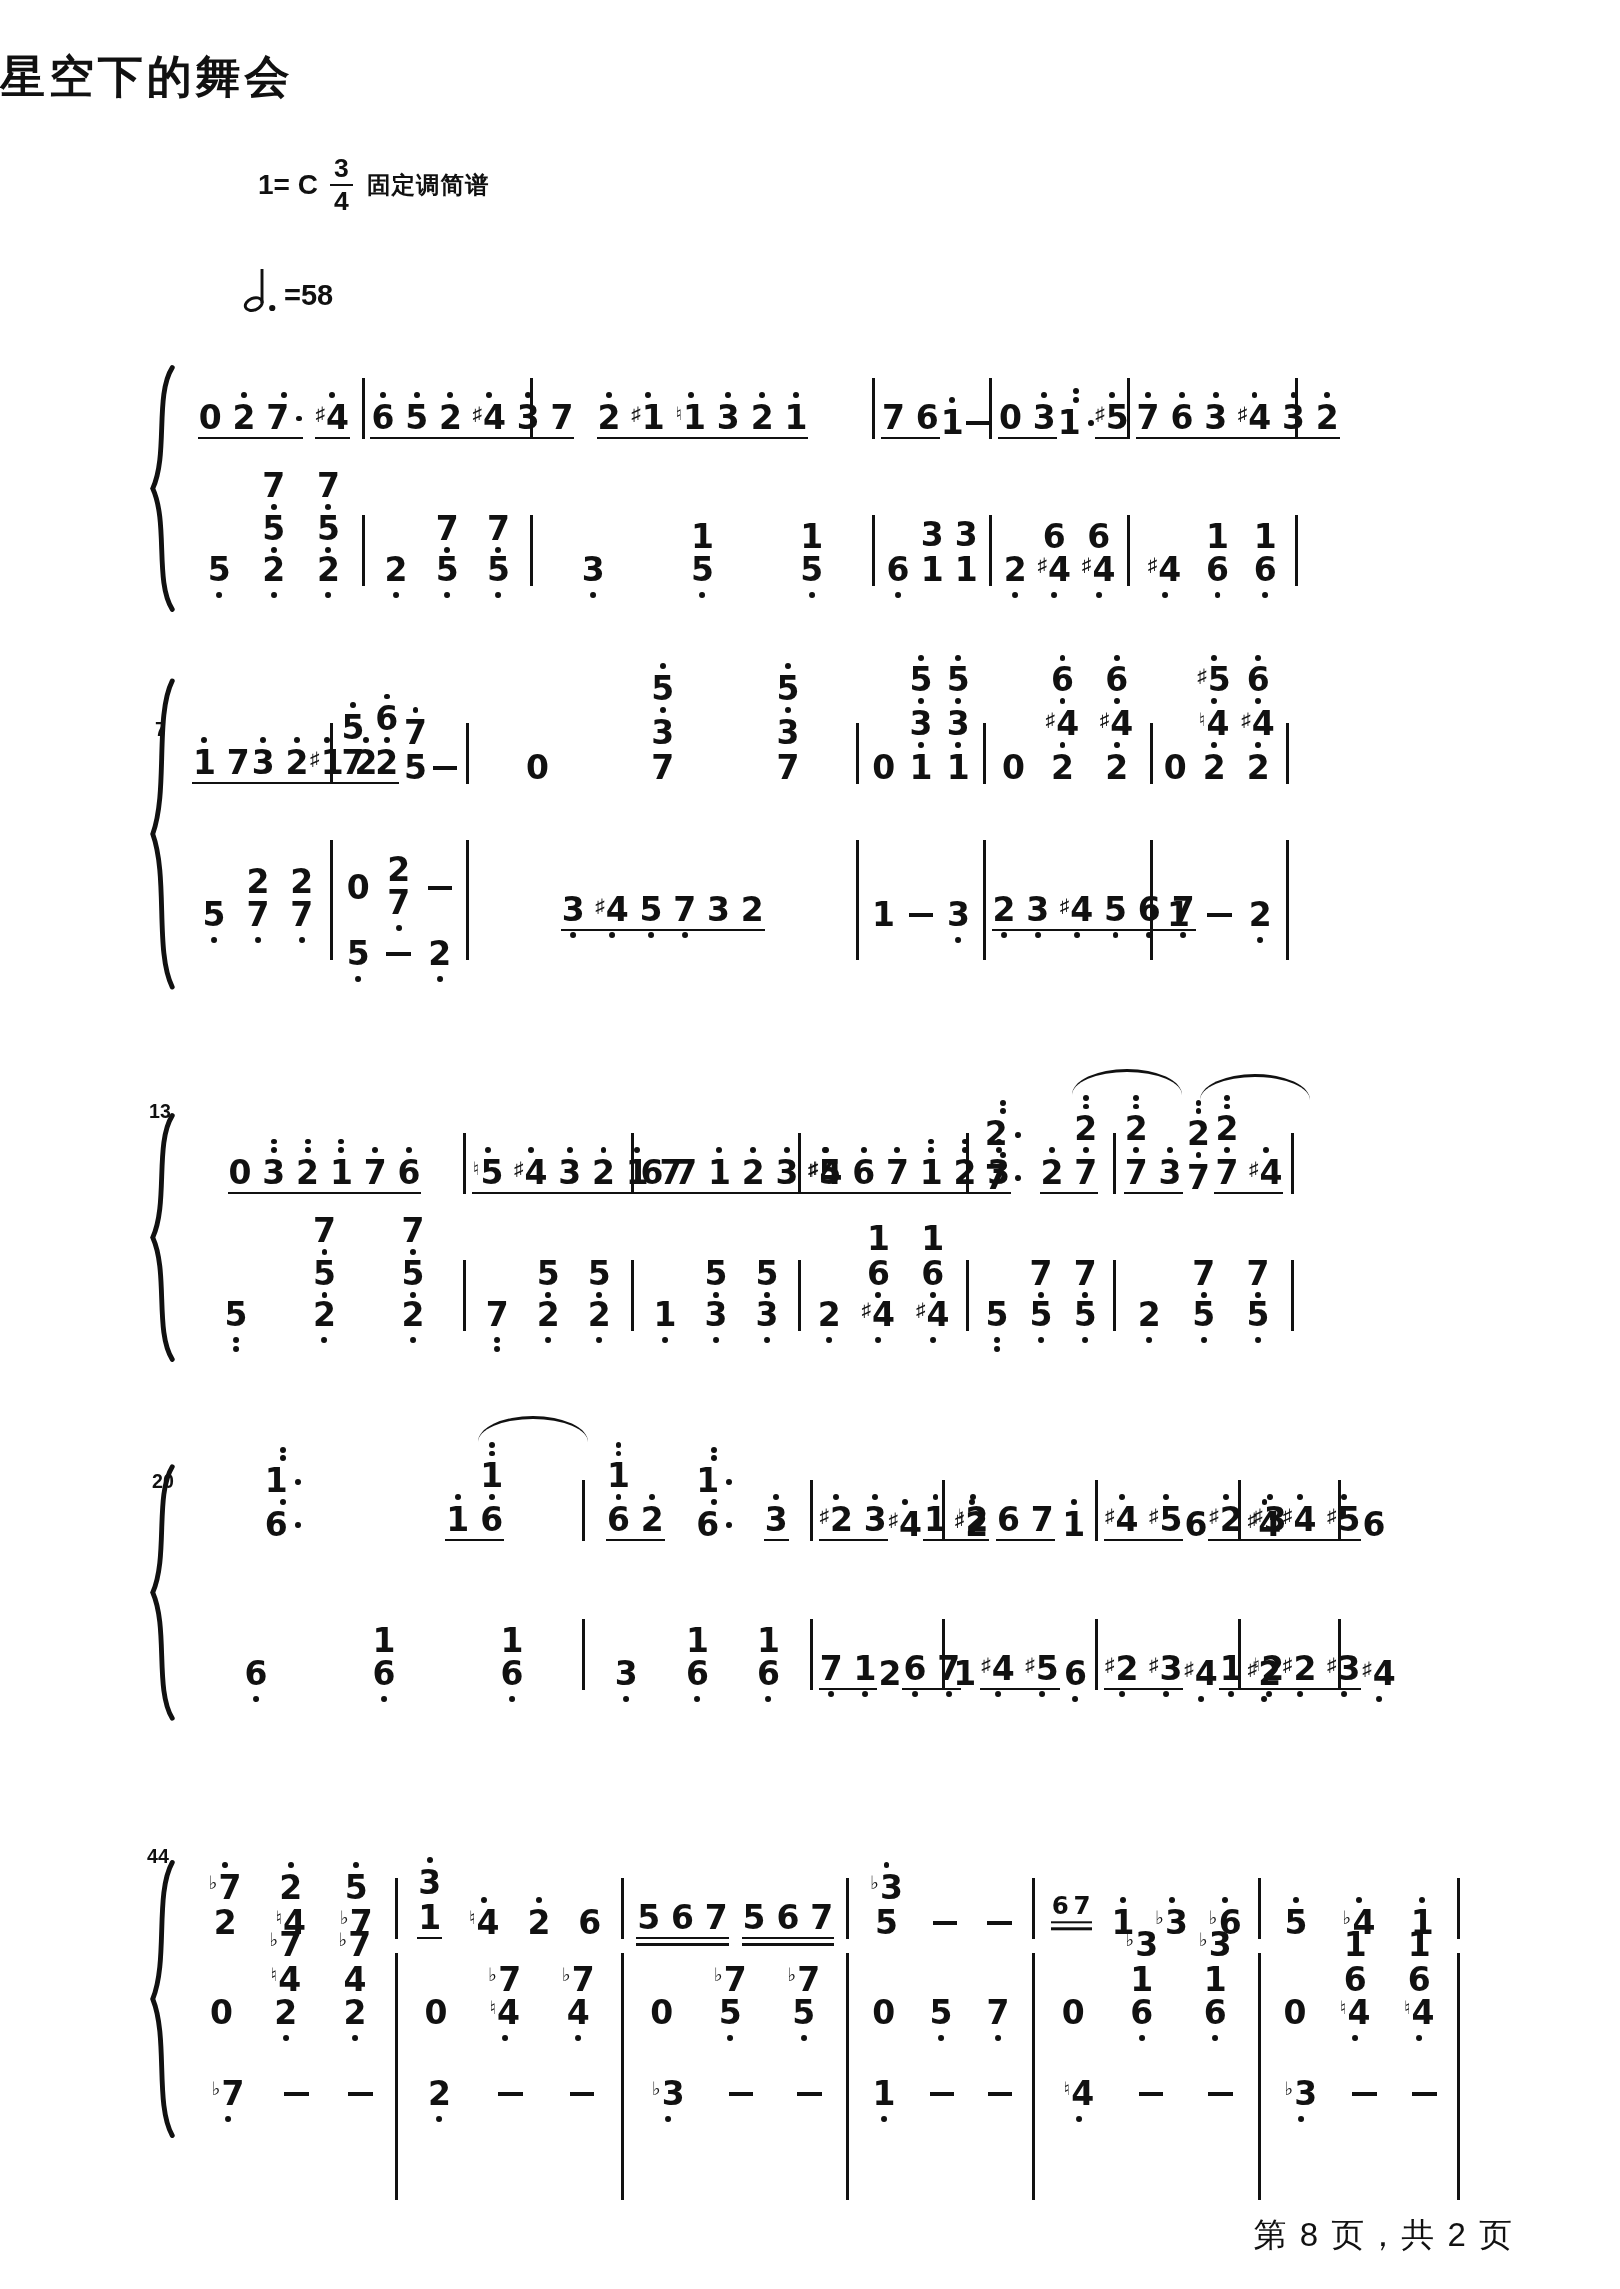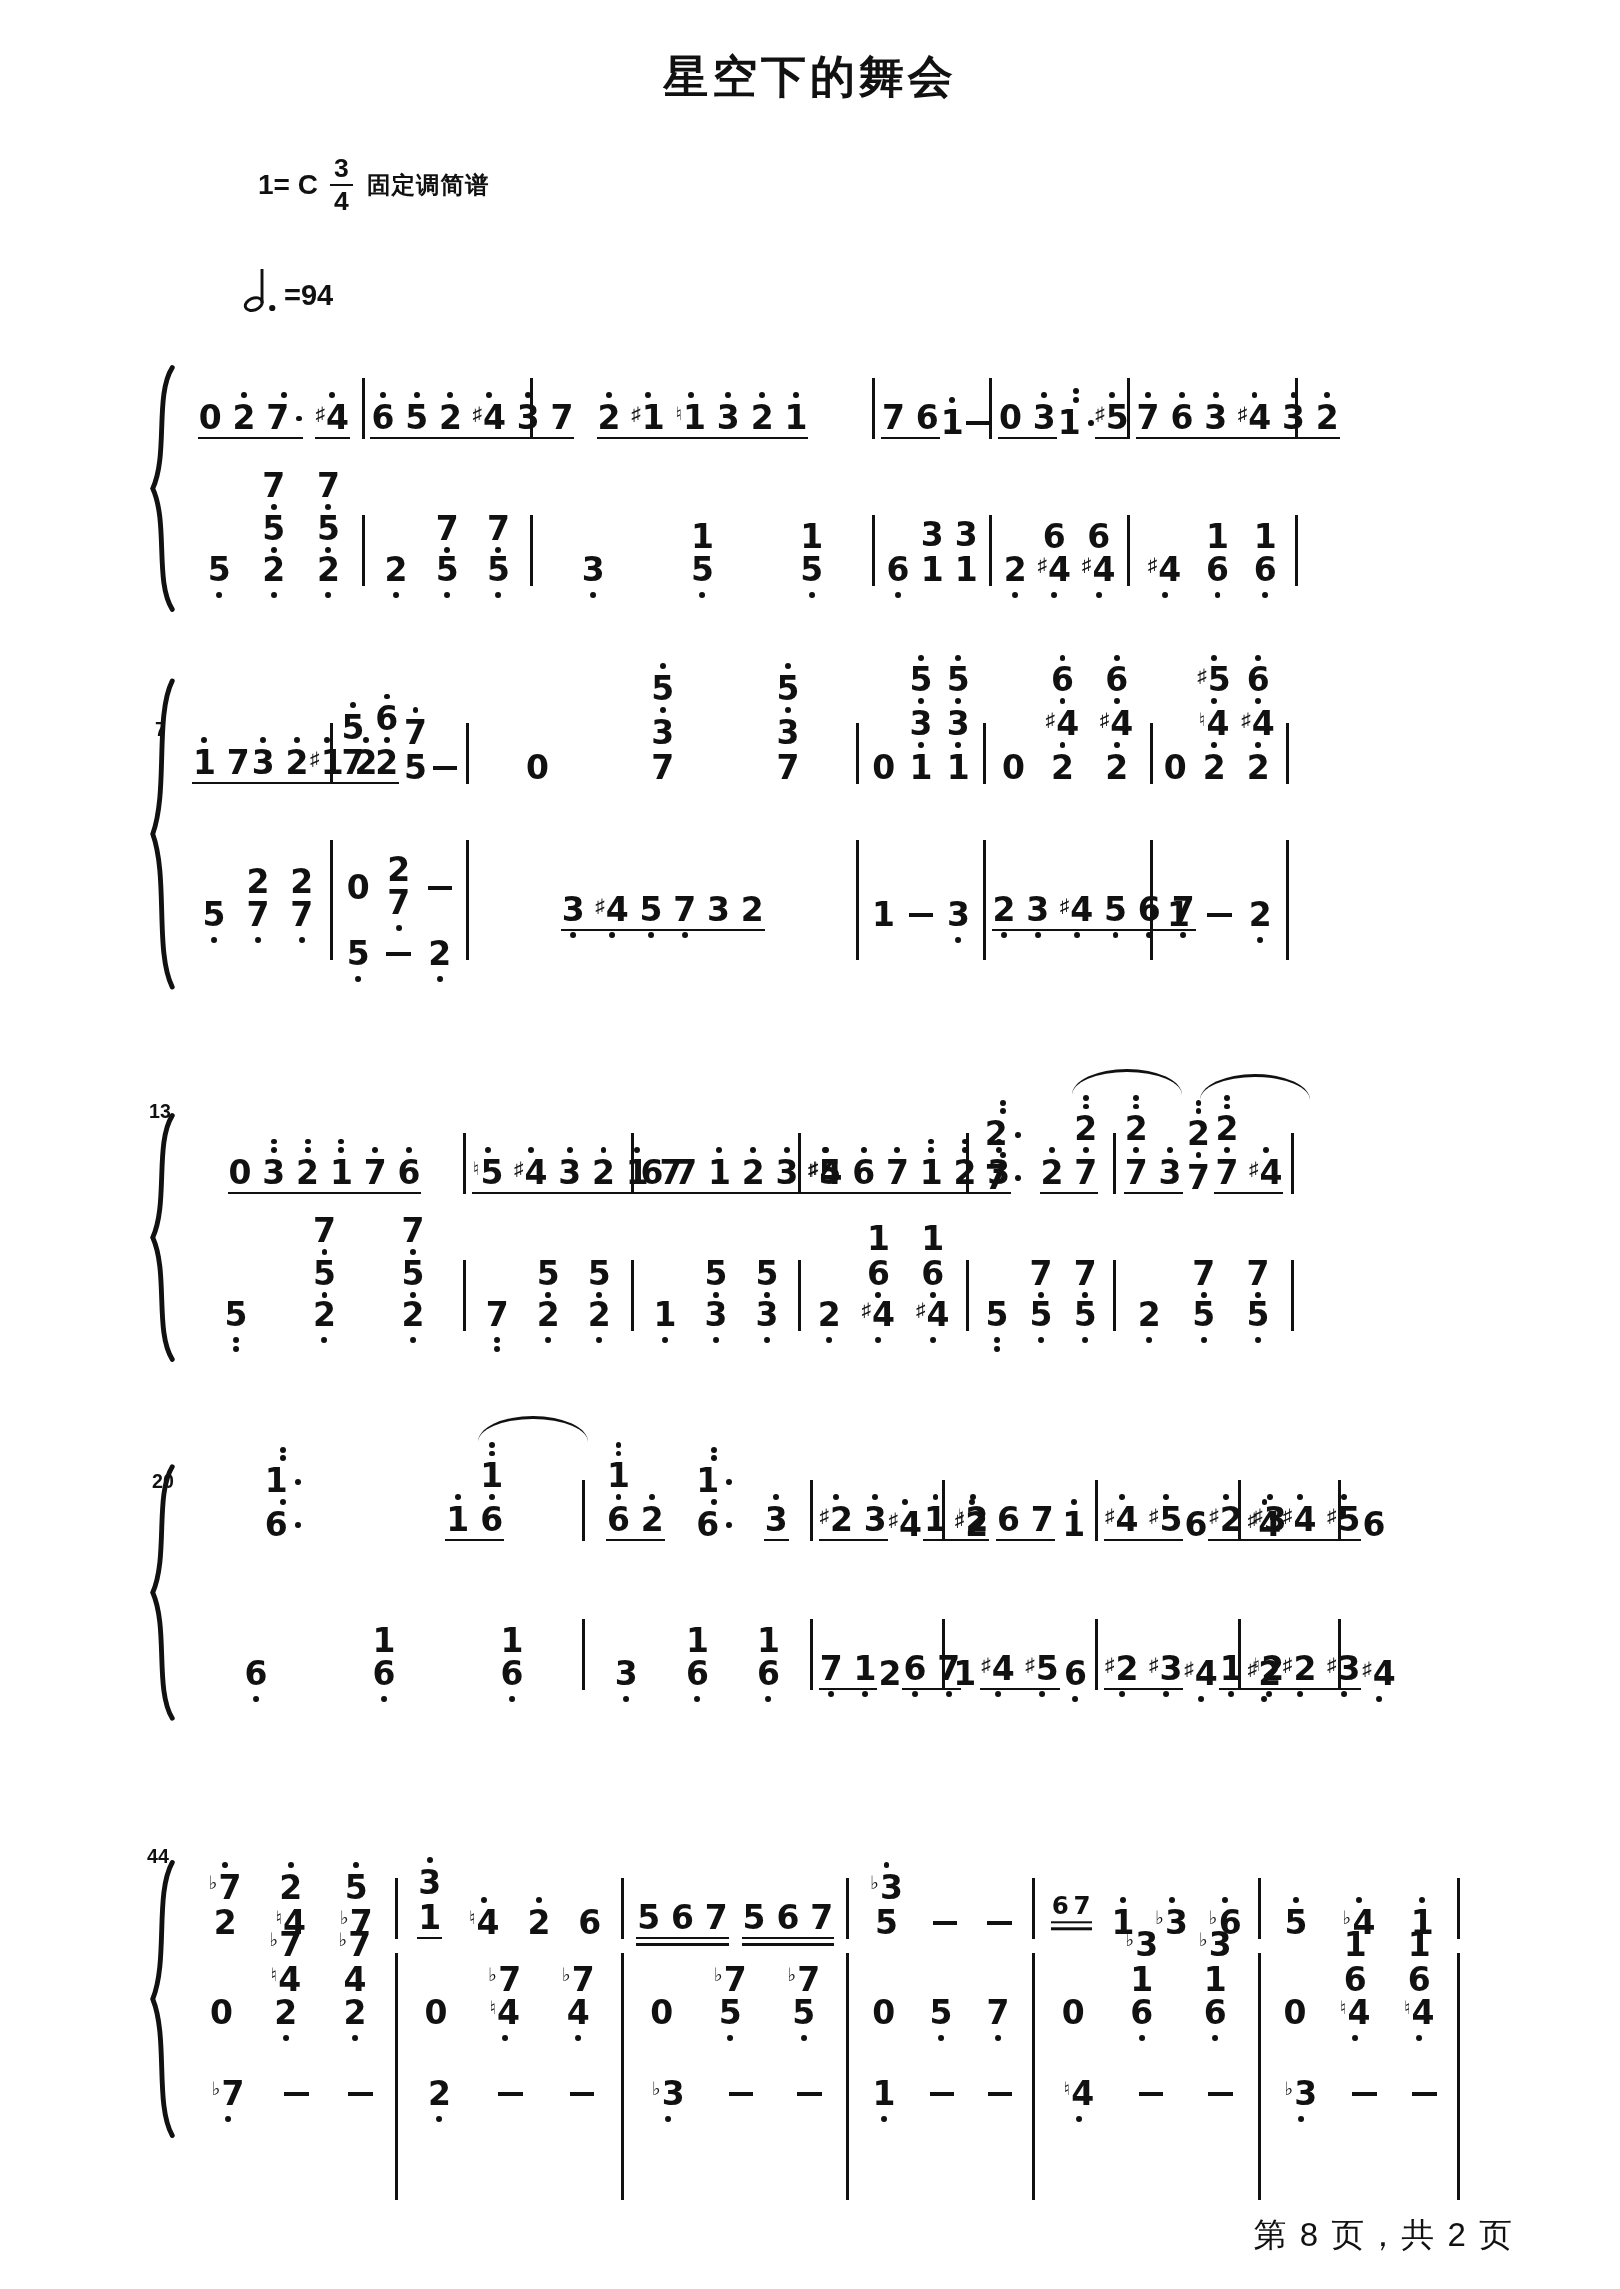--- a/index.html
+++ b/index.html
@@ -1,18 +1,18 @@
 <!DOCTYPE html>
 <html><head>
 <meta charset="utf-8">
 <style>
   html,body{margin:0;padding:0;background:#e8e8e8;}
   .page{position:relative;width:1620px;height:2290px;background:#ffffff;overflow:hidden;
         font-family:"Liberation Sans","DejaVu Sans",sans-serif;color:#111;}
-  .title{position:absolute;top:47px;left:0;width:100%;text-align:center;
+  .title{position:absolute;top:47px;left:0;width:100%;text-align:left;
          font-size:45px;font-weight:bold;letter-spacing:3.9px;}
   .keyline{position:absolute;left:258px;top:155px;display:flex;align-items:center;font-weight:bold;}
   .keytext{font-size:28px;}
   .frac{display:inline-flex;flex-direction:column;align-items:center;margin-left:11.8px;line-height:1;}
   .frac .fr-top,.frac .fr-bot{font-size:26.5px;font-weight:bold;}
   .frac .fr-line{width:23.5px;height:2.9px;background:#111;margin:2px 0;}
   .notation-label{font-size:23.5px;margin-left:13.7px;letter-spacing:1px;}
   .tempo{position:absolute;left:243px;top:263px;display:flex;align-items:flex-end;font-weight:bold;}
   .tempo-text{font-size:29px;line-height:1;margin-left:2px;padding-bottom:7.8px;}
   .footer{position:absolute;top:2213px;right:106px;font-size:33px;letter-spacing:2px;}
@@ -66,21 +66,21 @@
   </div>
 
   <div class="tempo">
     <span>
       <svg width="39" height="51" viewBox="0 0 40 52">
         <ellipse cx="11" cy="42" rx="9" ry="6" transform="rotate(-22 11 42)" fill="none" stroke="#111" stroke-width="3"></ellipse>
         <line x1="19.5" y1="41" x2="19.5" y2="6" stroke="#111" stroke-width="3"></line>
         <circle cx="30" cy="46" r="3.2" fill="#111"></circle>
       </svg>
     </span>
-    <span class="tempo-text">=94</span>
+    <span class="tempo-text">=58</span>
   </div>
 
   <div id="score">
       <div class="brace" style="top: 365px; height: 247px;"><svg width="39" height="247" viewBox="0 0 40 252">
           <path d="M30 2 C12 30.24 26 90.72 10 126 C26 161.28 12 221.76 30 250" fill="none" stroke="#111" stroke-width="5" stroke-linecap="round"></path>
         </svg></div>
       <div class="mrow" style="top: 378px; width: 1112px;">
         <div class="measure" style="flex-grow: 16; flex-basis: 0px;">
           <div class="beat ul1">
             <div class="tok">

